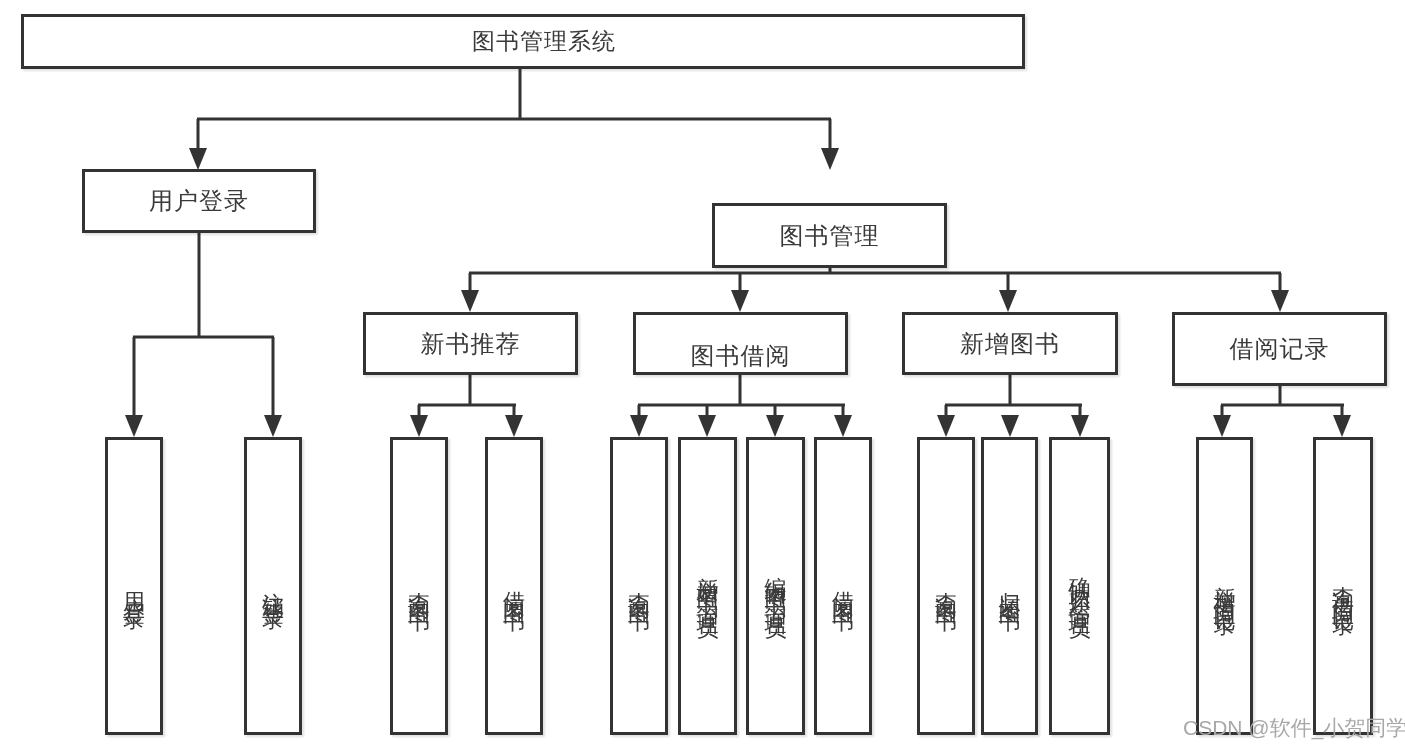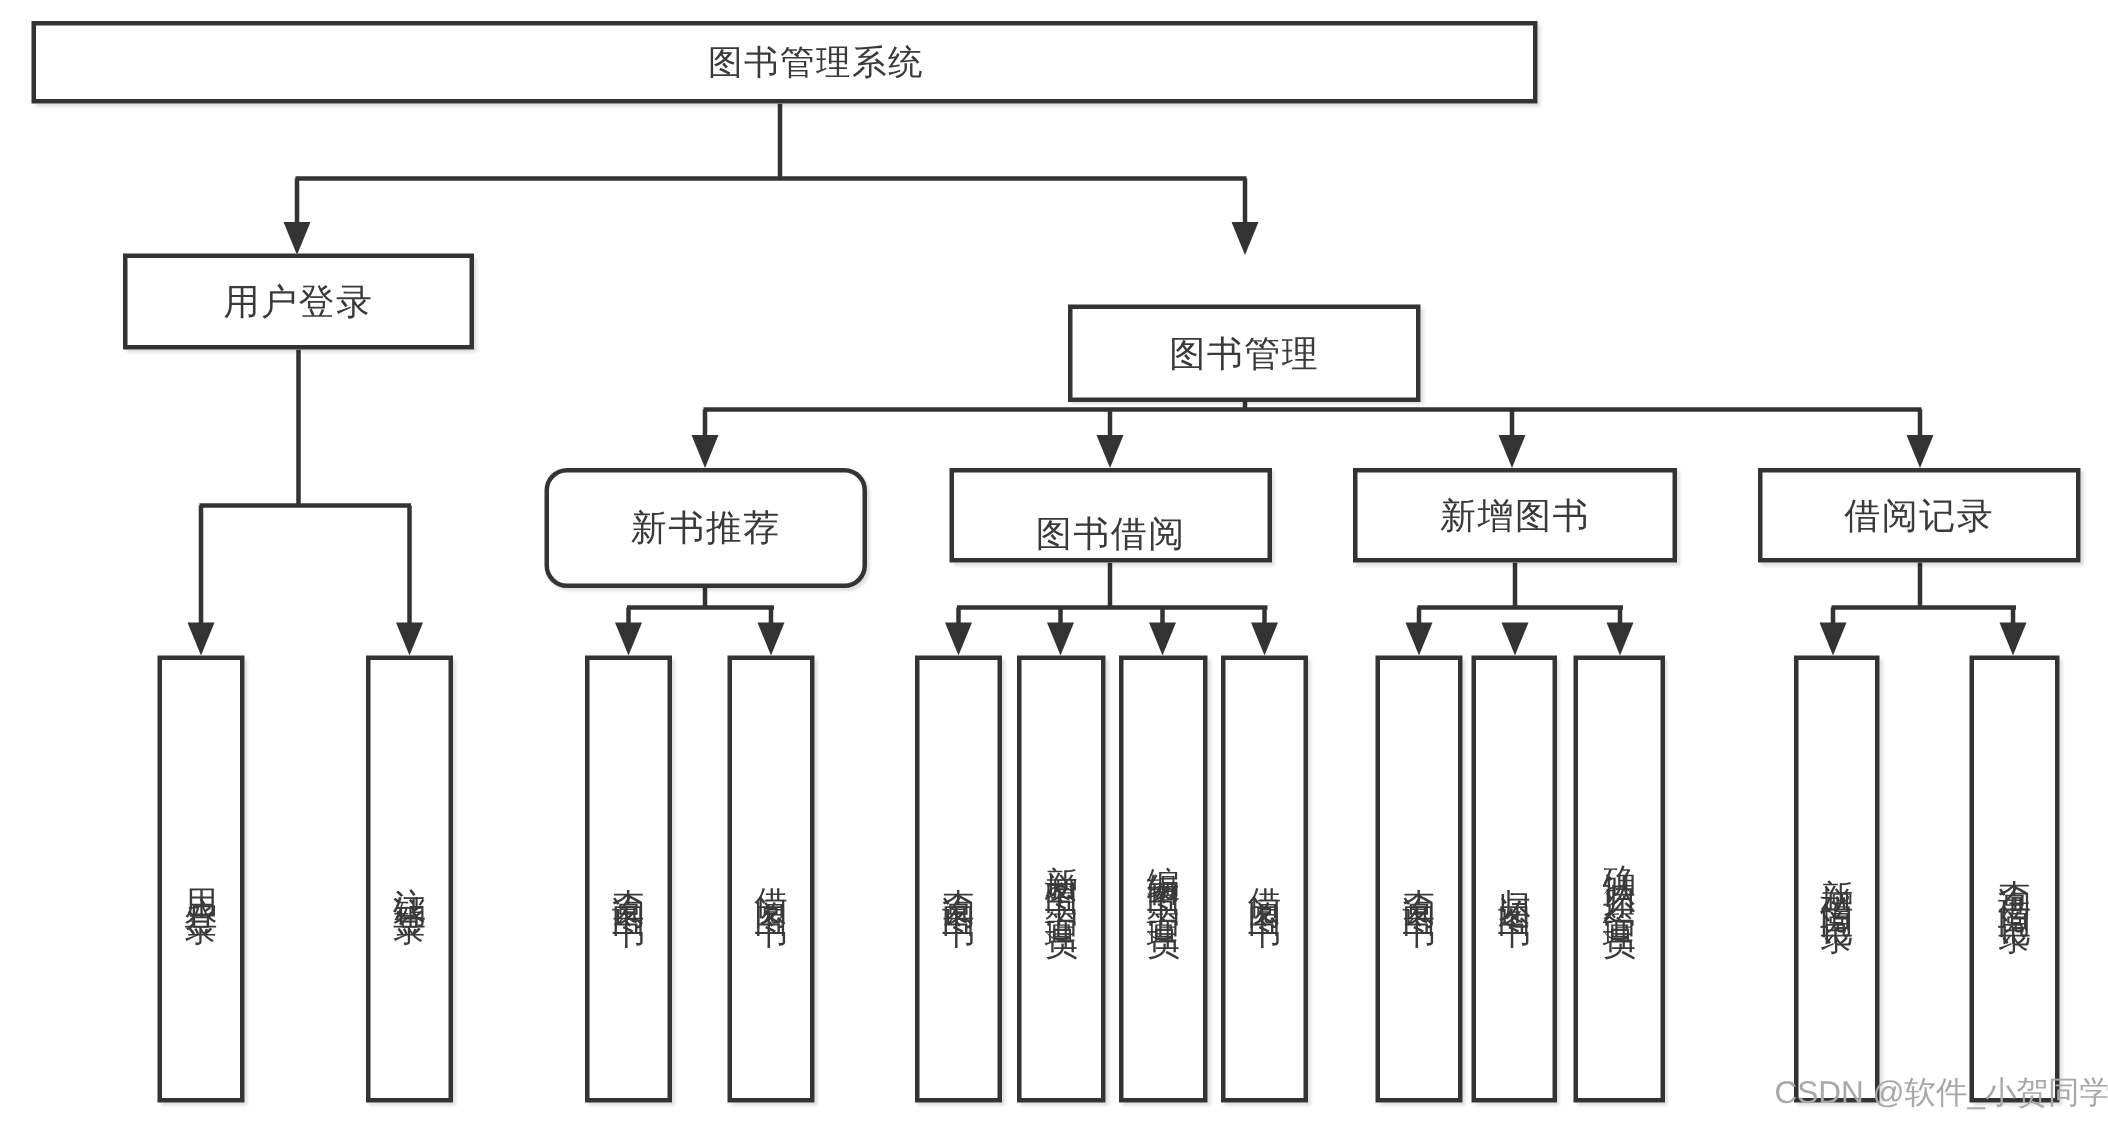--- a/index.html
+++ b/index.html
@@ -86,30 +86,30 @@
     <span class="h-label">图书管理系统</span>
   </div>
 
   <div class="node" style="left:82px;top:169px;width:234px;height:64px;">
     <span class="h-label">用户登录</span>
   </div>
   <div class="node" style="left:712px;top:169px;width:235px;height:65px;margin-top:34px;">
     <span class="h-label">图书管理</span>
   </div>
 
-  <div class="node" style="left:363px;top:312px;width:215px;height:80px;border-radius:15px;">
+  <div class="node" style="left:363px;top:312px;width:215px;height:63px;">
     <span class="h-label">新书推荐</span>
   </div>
   <div class="node" style="left:633px;top:312px;width:215px;height:63px;align-items:flex-end;">
     <span class="h-label">图书借阅</span>
   </div>
   <div class="node" style="left:902px;top:312px;width:216px;height:63px;">
     <span class="h-label">新增图书</span>
   </div>
-  <div class="node" style="left:1172px;top:312px;width:215px;height:63px;">
+  <div class="node" style="left:1172px;top:312px;width:215px;height:74px;">
     <span class="h-label">借阅记录</span>
   </div>
 
   <div class="node" style="left:105px;top:437px;width:58px;height:298px;">
     <span class="v">用户登录</span>
   </div>
   <div class="node" style="left:244px;top:437px;width:58px;height:298px;">
     <span class="v">注销登录</span>
   </div>
 

